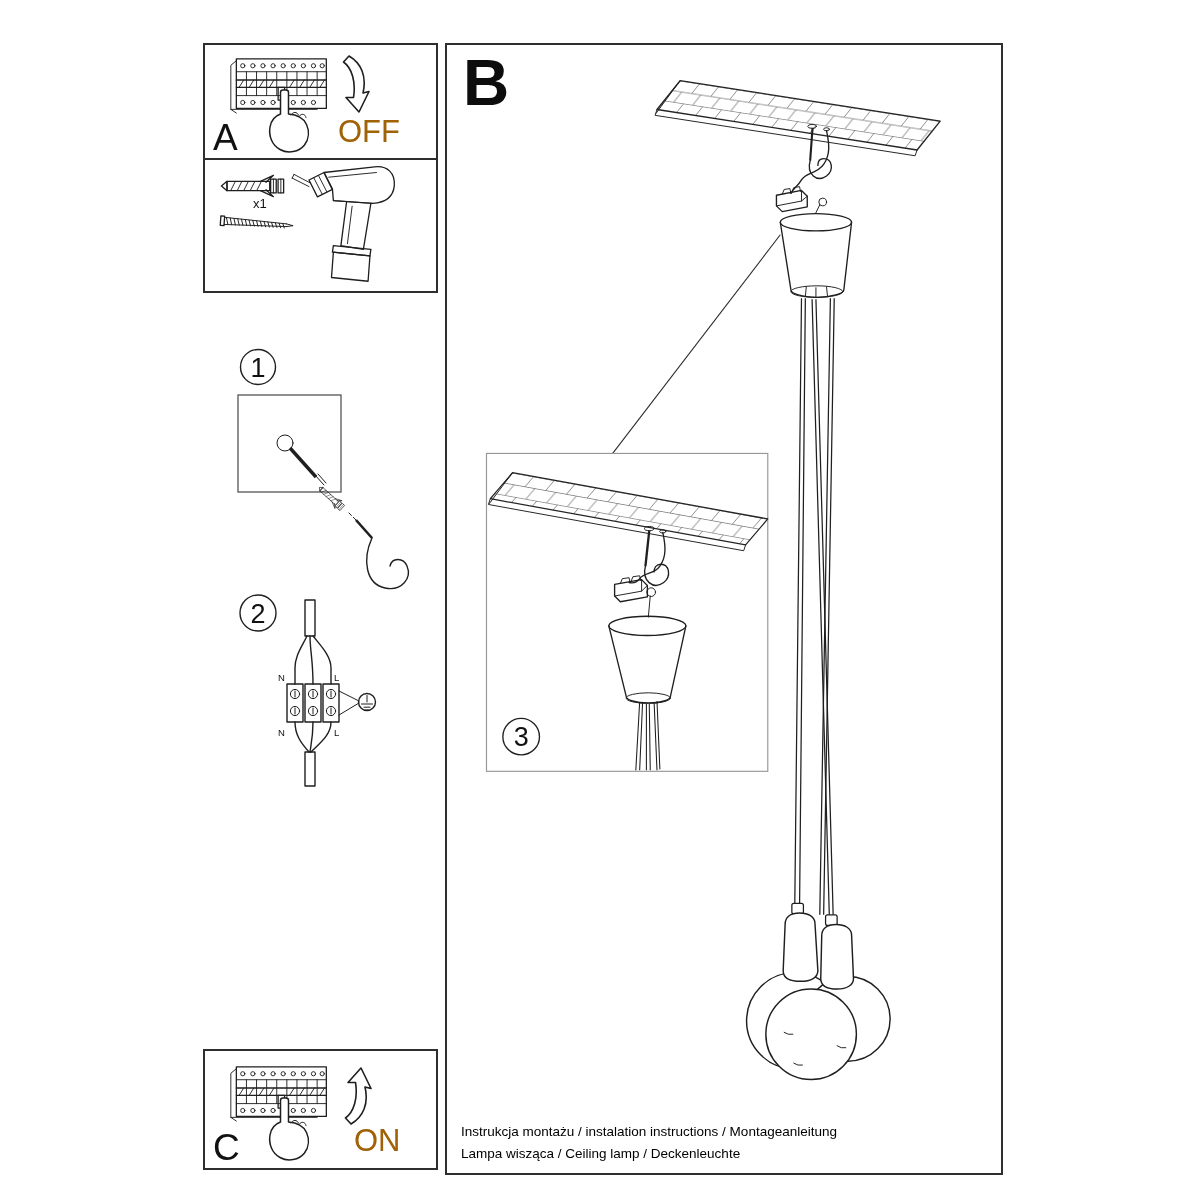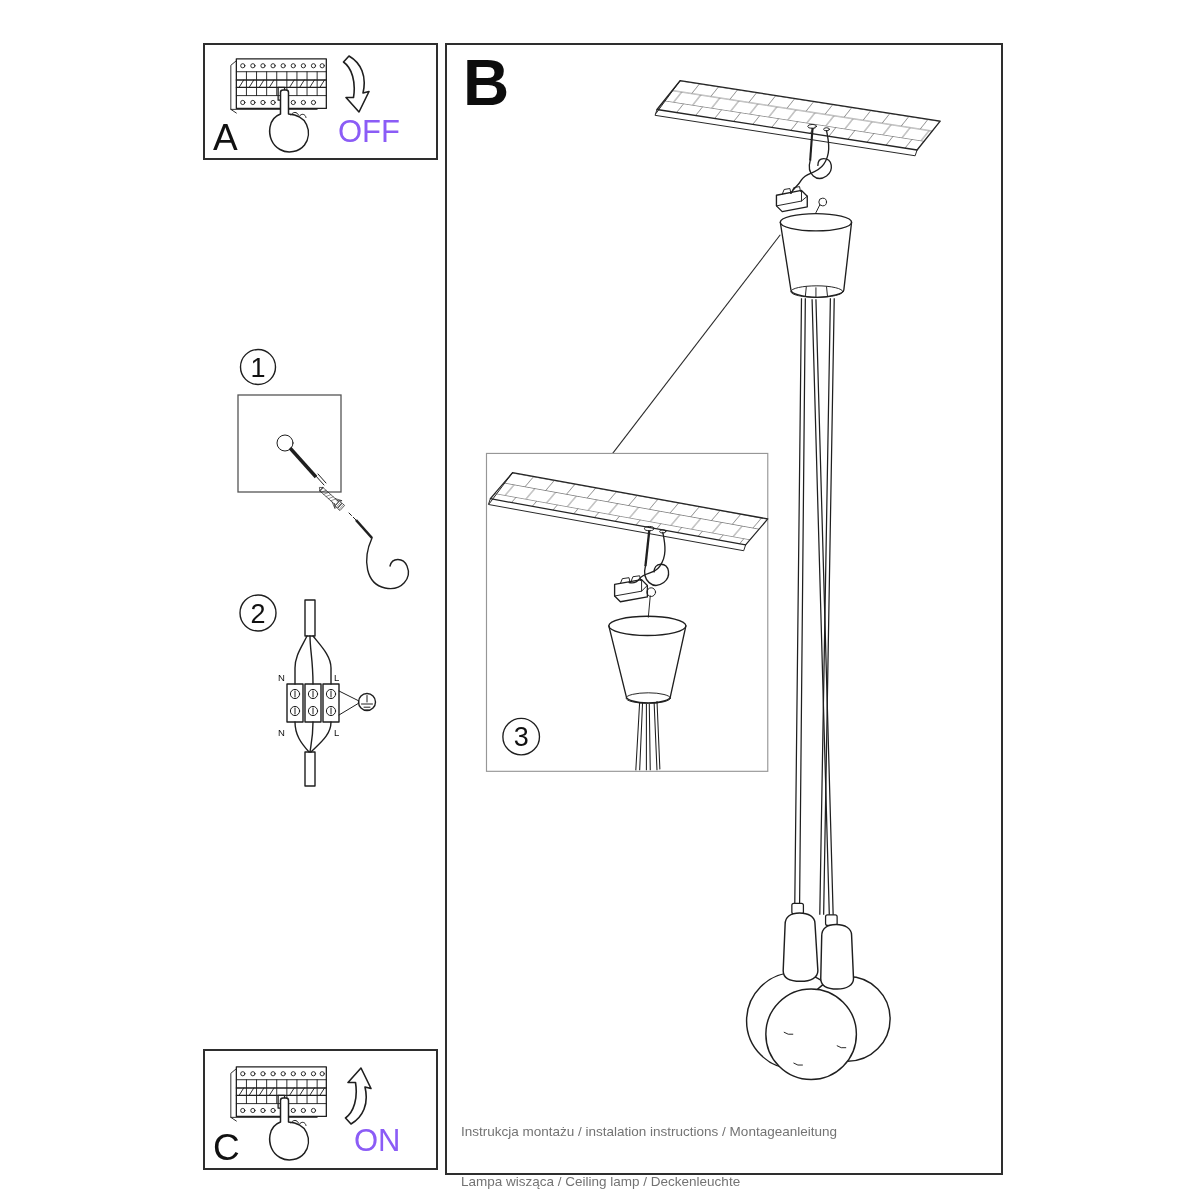--- a/index.html
+++ b/index.html
@@ -1,22 +1,22 @@
 <!DOCTYPE html>
 <html><head>
 <meta charset="utf-8">
 <style>
   html,body{margin:0;padding:0;background:#ffffff;}
   .page{position:relative;width:1200px;height:1200px;background:#ffffff;overflow:hidden;
         font-family:"Liberation Sans",sans-serif;color:#1a1a1a;}
   .box{position:absolute;border:2px solid #2e2e2e;box-sizing:border-box;background:#ffffff;}
   .corner-label{position:absolute;font-size:37px;color:#111;line-height:1;}
-  .switch-label{position:absolute;font-size:31px;color:#8b5cf6;line-height:1;}
+  .switch-label{position:absolute;font-size:31px;color:#a16207;line-height:1;}
   .b-label{position:absolute;left:16px;top:6px;font-size:64px;font-weight:700;color:#0d0d0d;line-height:1;}
-  .footer-line{position:absolute;left:14px;font-size:13.5px;color:#737373;white-space:nowrap;}
+  .footer-line{position:absolute;left:14px;font-size:13.5px;color:#000000;white-space:nowrap;}
   svg{display:block;}
   .stroke{fill:none;stroke:#1f1f1f;stroke-width:1.4;stroke-linecap:round;stroke-linejoin:round;}
   .thin{stroke-width:1;}
   text{font-family:"Liberation Sans",sans-serif;fill:#111;}
 </style>
 </head>
 <body>
 
 <div class="page">
 
@@ -95,20 +95,28 @@
   <div class="box" style="left:203px;top:43px;width:235px;height:117px;">
     <svg width="231" height="113" viewBox="0 0 231 113">
       <use href="#sym-breaker" x="0" y="0" width="101" height="57" transform="translate(24,12)"></use>
       <use href="#sym-hand" x="0" y="0" width="48" height="66" transform="translate(60,44)"></use>
       <use href="#sym-arrow" x="0" y="0" width="34" height="62" transform="translate(136,10)"></use>
     </svg>
     <div class="switch-label" style="left:133px;top:71px;">OFF</div>
     <div class="corner-label" style="left:8px;top:74px;">A</div>
   </div>
 
+  <div class="box" style="left:203px;top:158px;width:235px;height:135px;">
+    <svg width="231" height="131" viewBox="0 0 231 131">
+      <use href="#sym-plug" x="0" y="0" width="68" height="26" transform="translate(14,13)"></use>
+      <use href="#sym-screw" x="0" y="0" width="78" height="17" transform="translate(14,52) rotate(4)"></use>
+      <use href="#sym-drill" x="0" y="0" width="113" height="120" transform="translate(85,5)"></use>
+      <text x="48" y="48" font-size="13">x1</text>
+    </svg>
+  </div>
 
   <svg style="position:absolute;left:220px;top:330px;" width="225" height="270" viewBox="0 0 225 270">
     <g>
       <circle class="stroke" cx="38" cy="37" r="17.5" fill="#fff"></circle>
       <text x="38" y="46.5" font-size="27" text-anchor="middle">1</text>
     </g>
     <g>
       <rect x="18" y="65" width="103" height="97" fill="none" stroke="#555" stroke-width="1.3"></rect>
       <circle class="stroke thin" cx="65" cy="113" r="8" fill="#fff"></circle>
     </g>
@@ -258,16 +266,16 @@
         </g>
 
         <g>
           <circle class="stroke" cx="522" cy="761" r="19" fill="#fff"></circle>
           <text x="522" y="771" font-size="28" text-anchor="middle">3</text>
         </g>
       </g>
     </svg>
 
     <div class="footer-line" style="top:1079px;">Instrukcja montażu / instalation instructions / Montageanleitung</div>
-    <div class="footer-line" style="top:1129px;">Lampa wisząca / Ceiling lamp / Deckenleuchte</div>
+    <div class="footer-line" style="top:1101px;">Lampa wisząca / Ceiling lamp / Deckenleuchte</div>
   </div>
 
 </div>
 
 </body></html>

